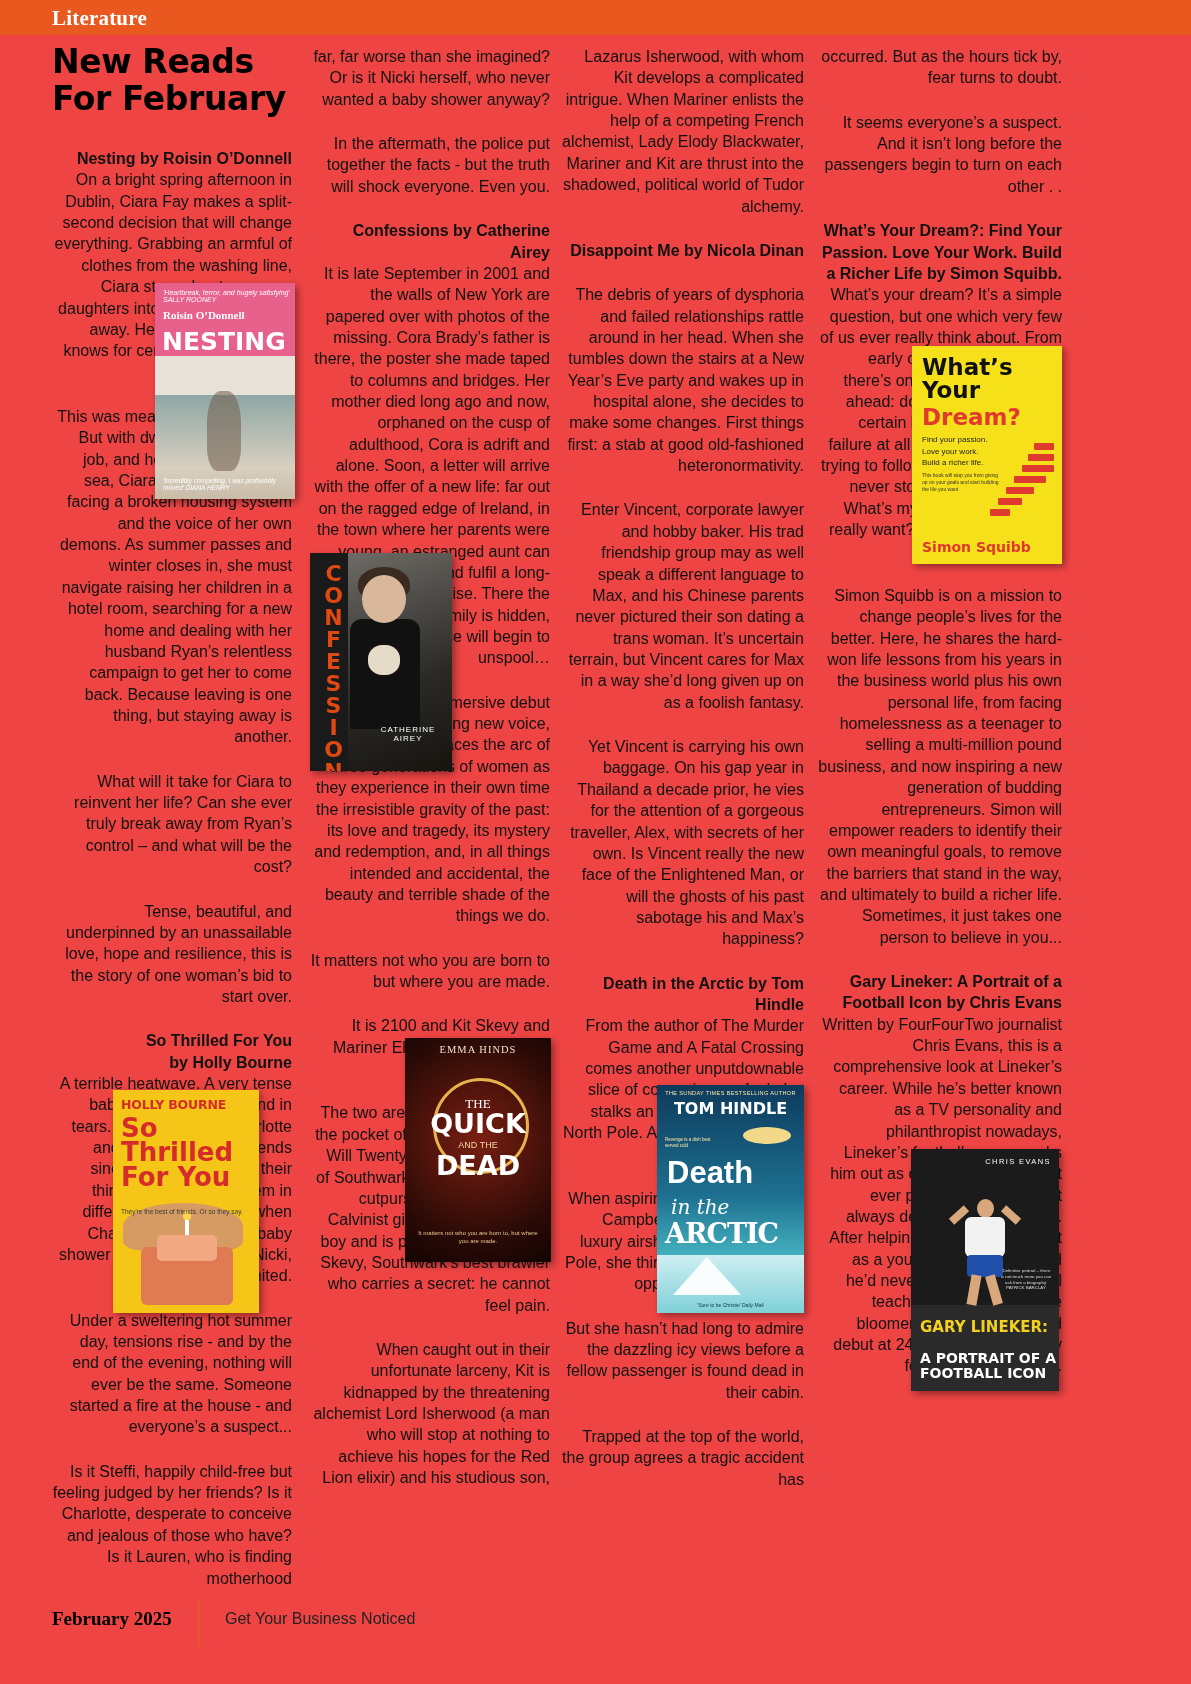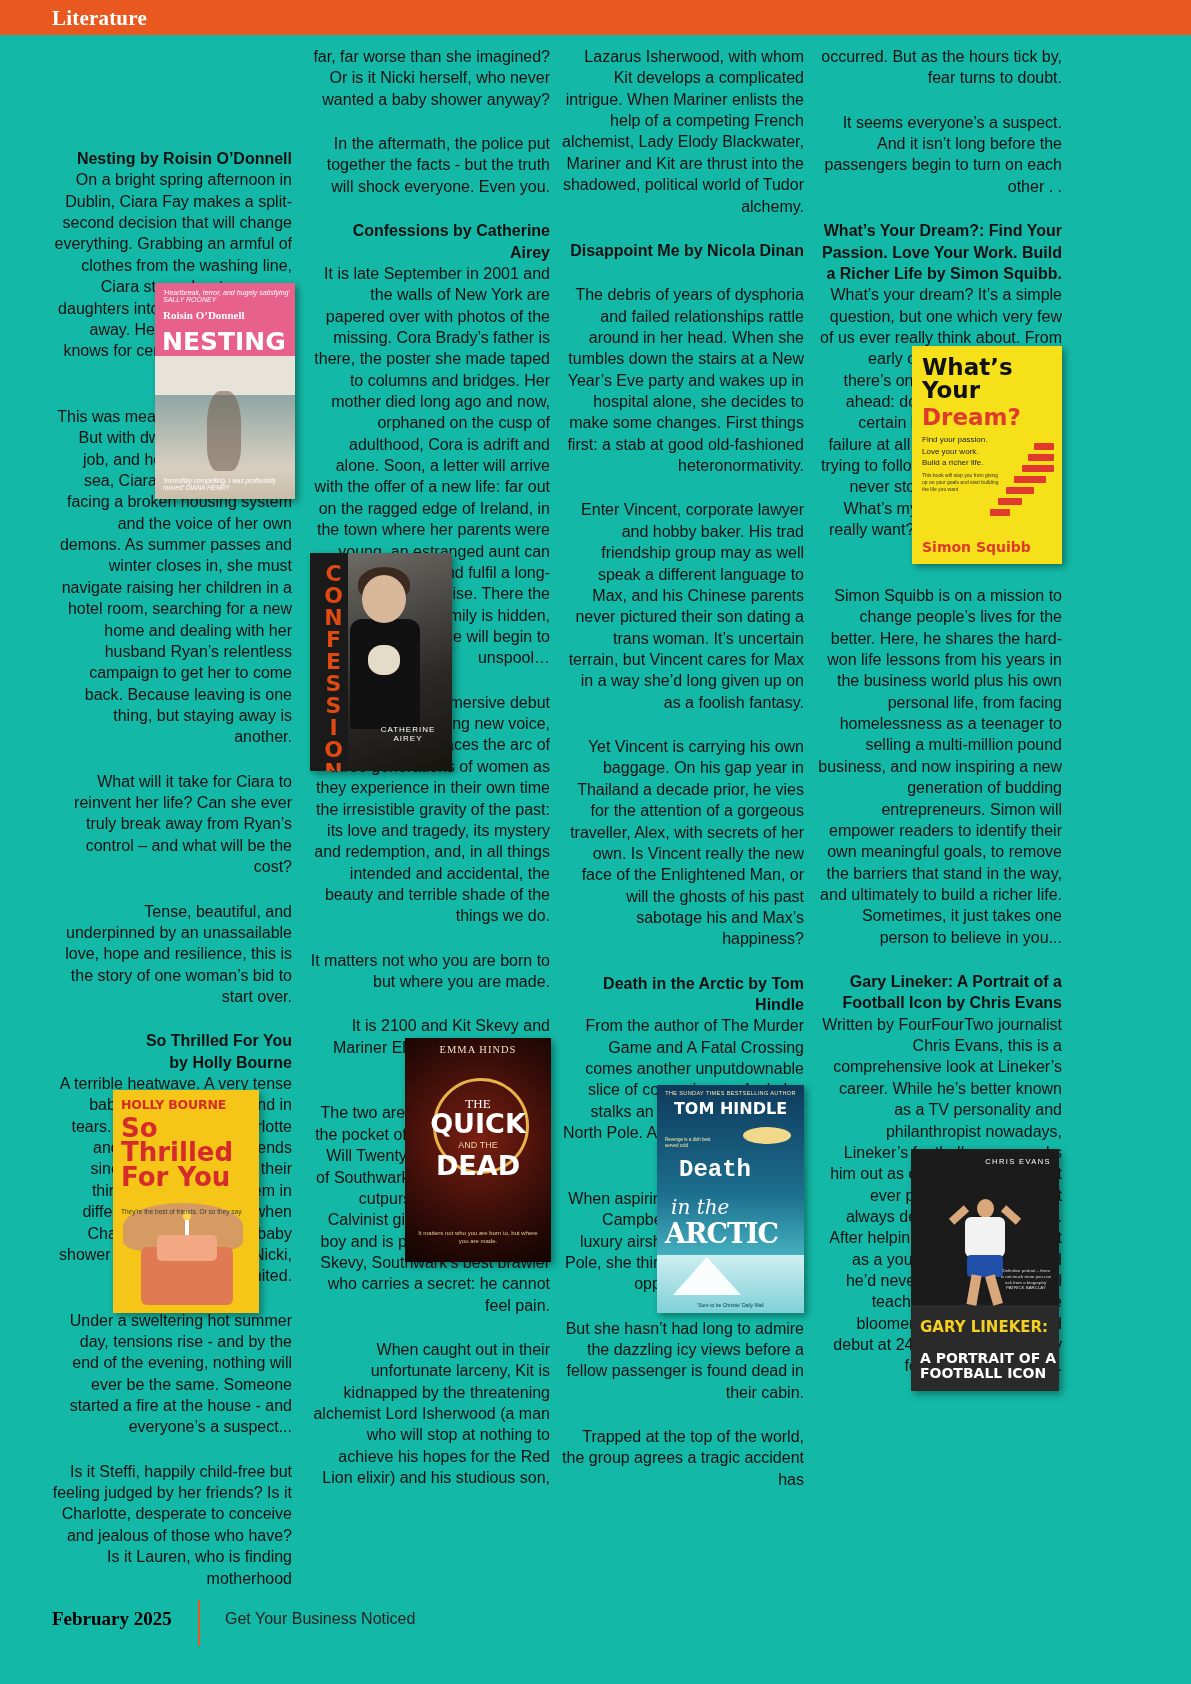--- a/index.html
+++ b/index.html
@@ -12,21 +12,21 @@
     height: 1684px;
     font-family: "Liberation Sans", sans-serif;
     color: #000;
     position: relative;
     overflow: hidden;
   }
   .page {
     position: relative;
     width: 1191px;
     height: 1684px;
-    background: #14b8a6;
+    background: #ef4444;
   }
   
   .topbar {
     position: absolute;
     left: 0; top: 0;
     width: 1191px;
     height: 35px;
     background: #e8581f;
   }
   .topbar-label {
@@ -165,21 +165,21 @@
   .dis-string { position:absolute; left:71px; top:154px; width:2px; height:18px; background:#333; transform: rotate(8deg);}
   .dis-auth { position:absolute; left:0; bottom:9px; width:100%; text-align:center; font-size:15px; font-weight:bold; color:#111; font-family:"Liberation Serif",serif;}
   .dis-q { position:absolute; right:6px; bottom:44px; width:52px; font-size:4.6px; color:#333; text-align:center; line-height:1.35;}
 
   
   #cover-death { left: 657px; top: 1085px; width: 147px; height: 228px;
       background: linear-gradient(#0e3a5c, #1d6f8f 48%, #49b8c4 78%, #bfe7ec); }
   .dth-top { position:absolute; left:0; top:5px; width:100%; text-align:center; font-size:5.5px; color:#ffe9a8; letter-spacing:.4px;}
   .dth-auth { position:absolute; left:0; top:14px; width:100%; text-align:center; font-size:16px; font-weight:bold; color:#ffffff; font-family:"DejaVu Sans",sans-serif;}
   .dth-ship { position:absolute; left:86px; top:42px; width:48px; height:17px; background:#f2d98a; border-radius:50%;}
-  .dth-death { position:absolute; left:22px; top:74px; font-size:24px; font-weight:bold; color:#fff; font-family:Liberation Mono, monospace; line-height:.9;}
+  .dth-death { position:absolute; left:10px; top:74px; font-size:31px; font-weight:bold; color:#fff; font-family:Liberation Sans, sans-serif; line-height:.9;}
   .dth-inthe { position:absolute; left:14px; top:110px; font-size:20px; color:#fff; font-family:"DejaVu Serif",serif; font-style:italic;}
   .dth-arctic { position:absolute; left:8px; top:133px; font-size:27px; font-weight:bold; color:#fff; font-family:"DejaVu Serif",serif; letter-spacing:-1px;}
   .dth-ice { position:absolute; left:0; bottom:0; width:100%; height:58px; background: linear-gradient(#cfeff2, #7fd0d8);}
   .dth-berg { position:absolute; left:16px; bottom:18px; width:0; height:0; border-left:34px solid transparent; border-right:34px solid transparent; border-bottom:38px solid #ffffff; opacity:.92;}
   .dth-quote { position:absolute; left:8px; top:52px; width:56px; font-size:4.5px; color:#ffe9a8; line-height:1.3;}
   .dth-bot { position:absolute; left:0; bottom:5px; width:100%; text-align:center; font-size:5px; color:#0b3b4a;}
 
   
   #cover-dream { left: 912px; top: 346px; width: 150px; height: 218px; background:#f5e019;}
   .drm-title { position:absolute; left:10px; top:10px; font-size:23px; font-weight:bold; color:#111; font-family:"DejaVu Sans",sans-serif; line-height:1.0;}
@@ -208,20 +208,21 @@
 </style>
 </head>
 <body>
 
 <div class="page">
 
   <div class="topbar">
     <div class="topbar-label">Literature</div>
   </div>
 
+  <div class="headline">New Reads For February</div>
 
   <div class="col" id="col1">
     <p><span class="bookttl">Nesting by Roisin O’Donnell</span><span>On a bright spring afternoon in Dublin, Ciara Fay makes a split-second decision that will change everything. Grabbing an armful of clothes from the washing line, Ciara straps her two young daughters into her car and drives away. Head spinning, all she knows for certain is that home is no longer safe.</span></p>
     <p class="sp">This was meant to be an escape. But with dwindling savings, no job, and her family across the sea, Ciara finds herself adrift, facing a broken housing system and the voice of her own demons. As summer passes and winter closes in, she must navigate raising her children in a hotel room, searching for a new home and dealing with her husband Ryan’s relentless campaign to get her to come back. Because leaving is one thing, but staying away is another.</p>
     <p class="sp">What will it take for Ciara to reinvent her life? Can she ever truly break away from Ryan’s control – and what will be the cost?</p>
     <p class="sp">Tense, beautiful, and underpinned by an unassailable love, hope and resilience, this is the story of one woman’s bid to start over.</p>
     <p class="sp"><span class="bookttl" style="white-space:pre-line">So Thrilled For You
 by Holly Bourne</span><span>A terrible heatwave. A very tense baby shower. It will all end in tears... Nicki, Lauren, Charlotte and Steffi have been friends since university. Now in their thirties, life is pulling them in different directions - but when Charlotte organises the baby shower of hell for pregnant Nicki, the girls are reunited.</span></p>
     <p class="sp">Under a sweltering hot summer day, tensions rise - and by the end of the evening, nothing will ever be the same. Someone started a fire at the house - and everyone’s a suspect...</p>
     <p class="sp">Is it Steffi, happily child-free but feeling judged by her friends? Is it Charlotte, desperate to conceive and jealous of those who have? Is it Lauren, who is finding motherhood</p>

